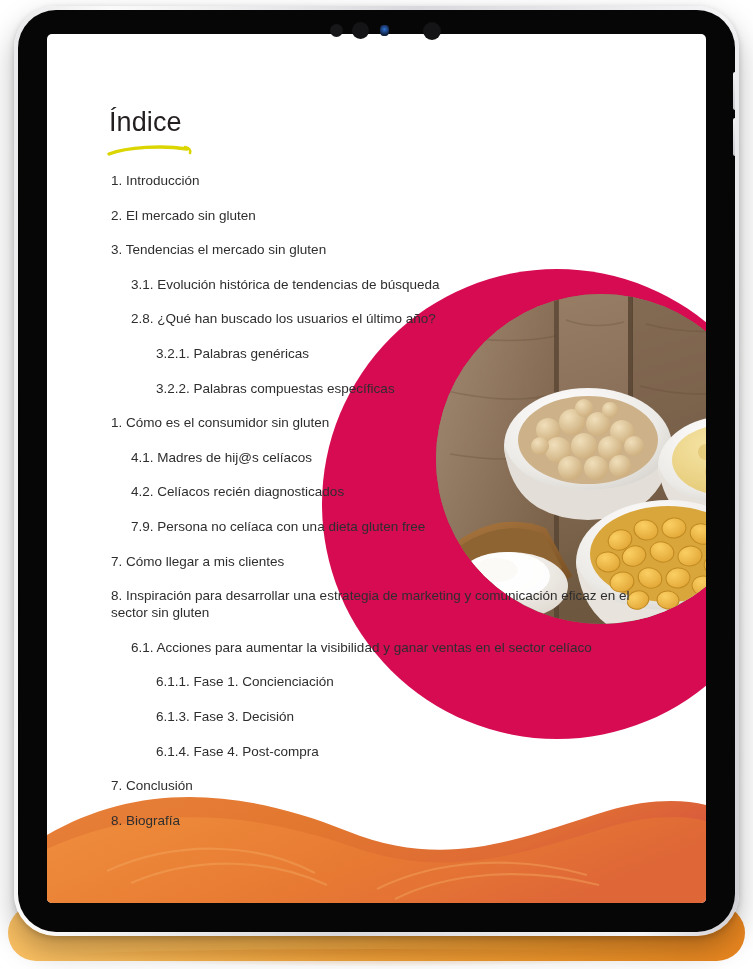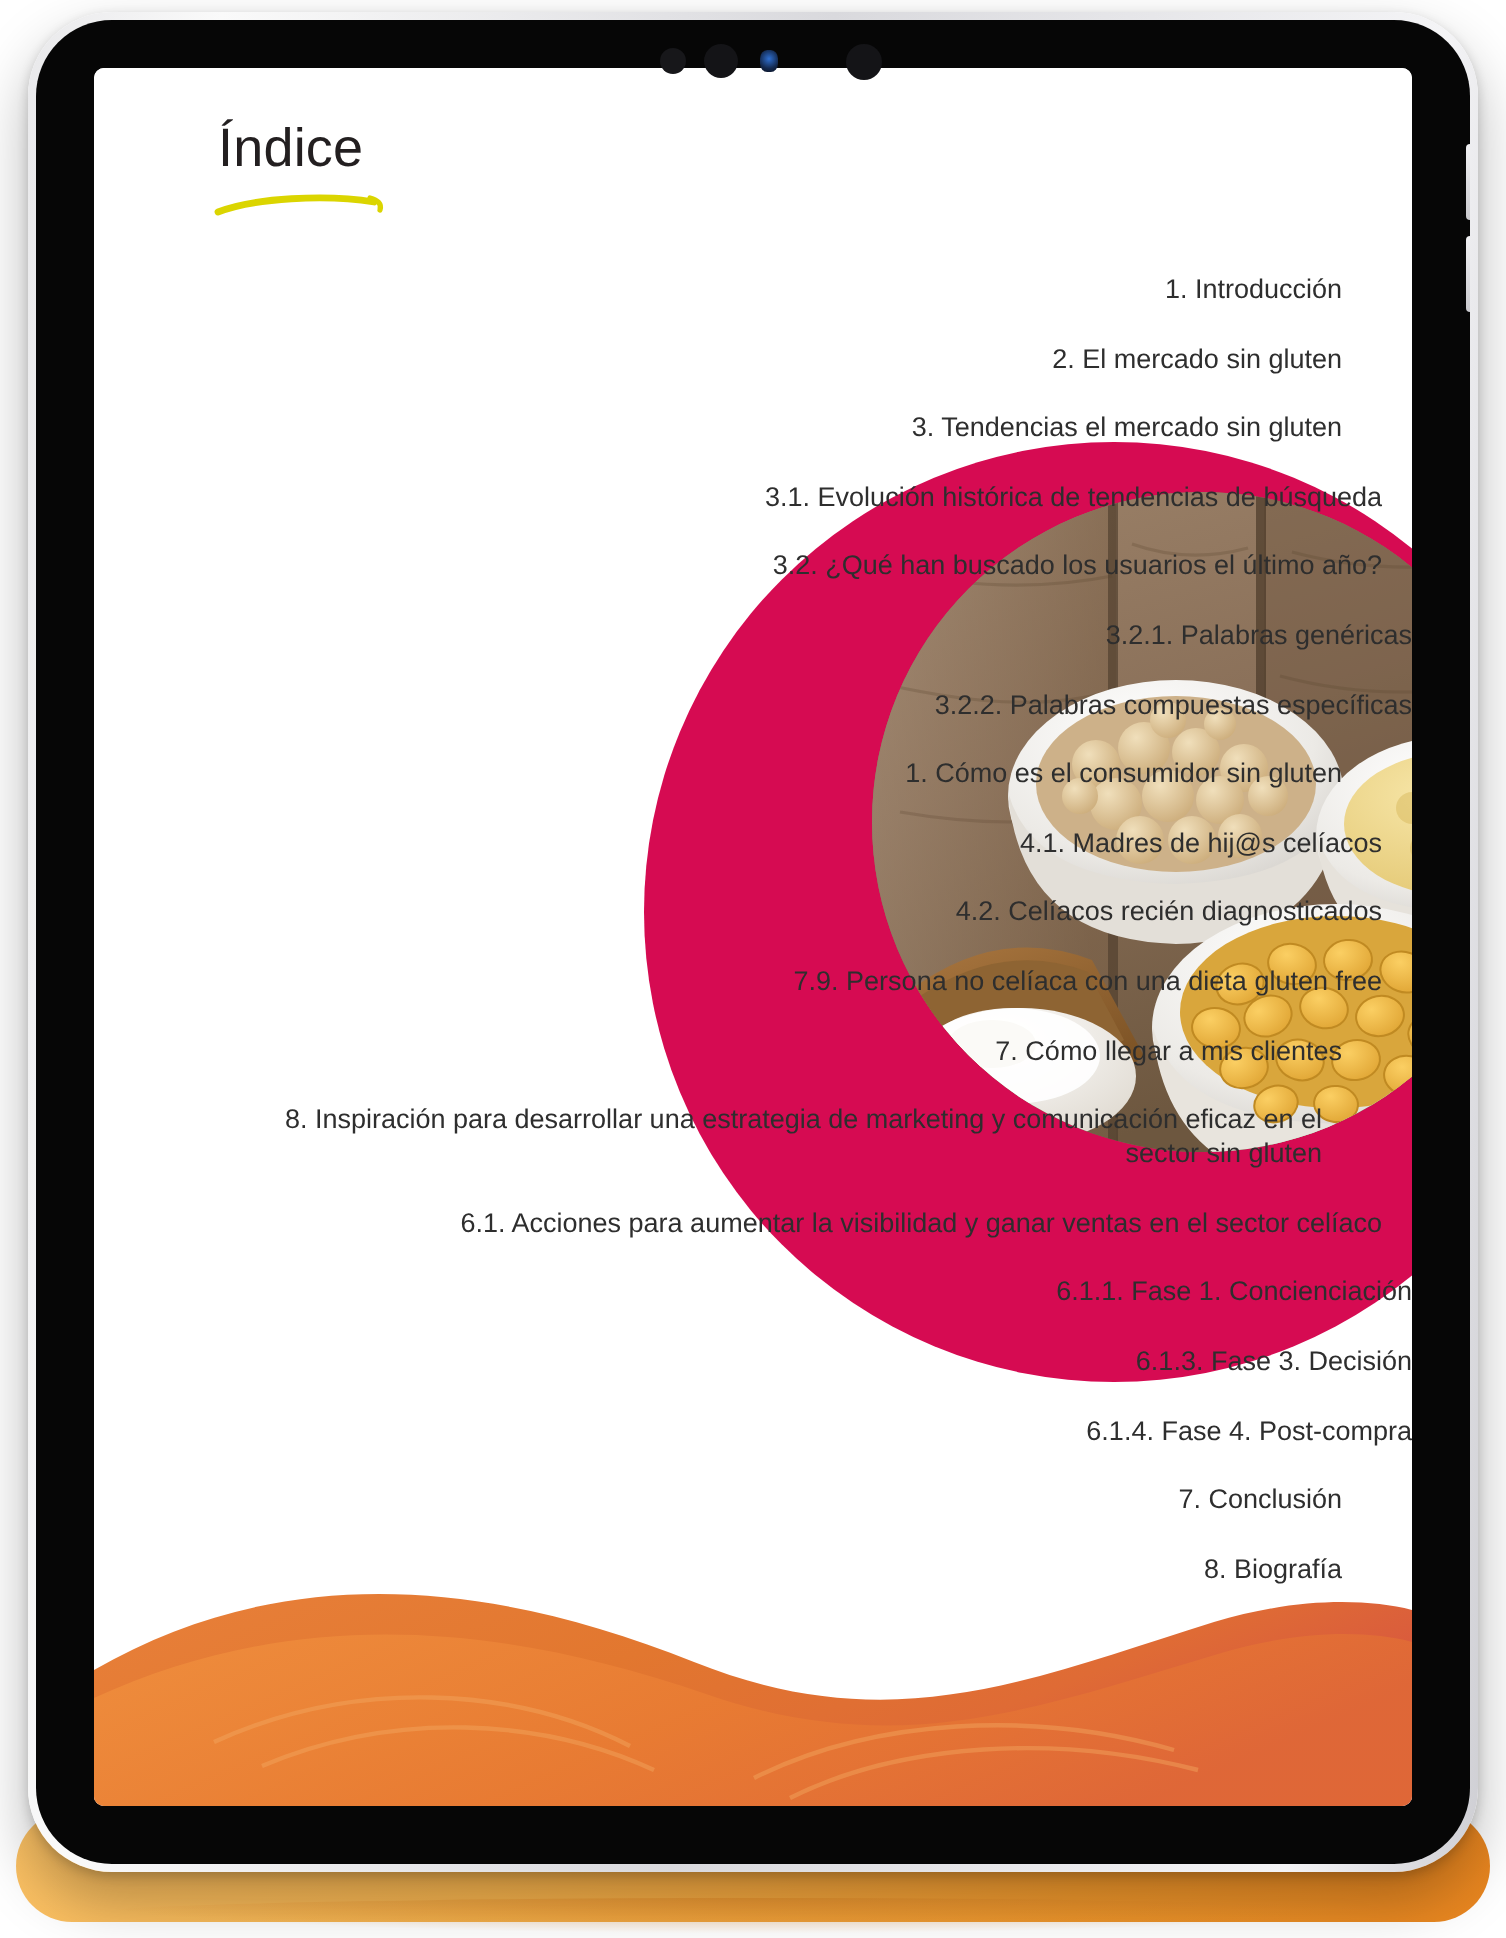--- a/index.html
+++ b/index.html
@@ -113,20 +113,21 @@
     border-radius: 5px;
     background: #ffffff;
     overflow: hidden;
   }
 
   
   .slide {
     position: absolute;
     inset: 0;
     background: #fff;
+    margin-top: 48px;
   }
 
   
   .pink-circle {
     position: absolute;
     left: 275px;
     top: 187px;
     width: 470px;
     height: 470px;
     border-radius: 50%;
@@ -179,26 +180,25 @@
     left: 60px;
     top: 60px;
     width: 86px;
     height: 16px;
   }
   .title-underline svg { display:block; width:100%; height:100%; }
 
   .toc {
     position: absolute;
     left: 0;
-    top: 102px;
+    top: 90px;
     width: 100%;
     list-style: none;
     margin: 0;
     padding: 0;
-    text-align: right;
   }
   .toc-item {
     color: #2e2e2e;
     font-size: 13.5px;
     line-height: 17px;
     margin: 0 0 17.6px 0;
     padding: 0;
     max-width: 560px;
   }
   .toc-item.lvl1 { margin-left: 64px; }
@@ -374,21 +374,21 @@
               <path d="M2 12 C 20 5, 56 3, 80 7" stroke="#DBD500" stroke-width="3.4" fill="none" stroke-linecap="round"></path>
               <path d="M78 5 C 82 6, 84 8, 83 11" stroke="#DBD500" stroke-width="2.6" fill="none" stroke-linecap="round"></path>
             </svg>
           </div>
 
           <ul class="toc">
               <li class="toc-item lvl1">1. Introducción</li>
               <li class="toc-item lvl1">2. El mercado sin gluten</li>
               <li class="toc-item lvl1">3. Tendencias el mercado sin gluten</li>
               <li class="toc-item lvl2">3.1. Evolución histórica de tendencias de búsqueda</li>
-              <li class="toc-item lvl2">3.2. ¿Qué han buscado los usuarios el último año?</li>
+              <li class="toc-item lvl2">2.8. ¿Qué han buscado los usuarios el último año?</li>
               <li class="toc-item lvl3">3.2.1. Palabras genéricas</li>
               <li class="toc-item lvl3">3.2.2. Palabras compuestas específicas</li>
               <li class="toc-item lvl1">1. Cómo es el consumidor sin gluten</li>
               <li class="toc-item lvl2">4.1. Madres de hij@s celíacos</li>
               <li class="toc-item lvl2">4.2. Celíacos recién diagnosticados</li>
               <li class="toc-item lvl2">7.9. Persona no celíaca con una dieta gluten free</li>
               <li class="toc-item lvl1">7. Cómo llegar a mis clientes</li>
               <li class="toc-item lvl1 wrap">8. Inspiración para desarrollar una estrategia de marketing y comunicación eficaz en el sector sin gluten</li>
               <li class="toc-item lvl2">6.1. Acciones para aumentar la visibilidad y ganar ventas en el sector celíaco</li>
               <li class="toc-item lvl3">6.1.1. Fase 1. Concienciación</li>

